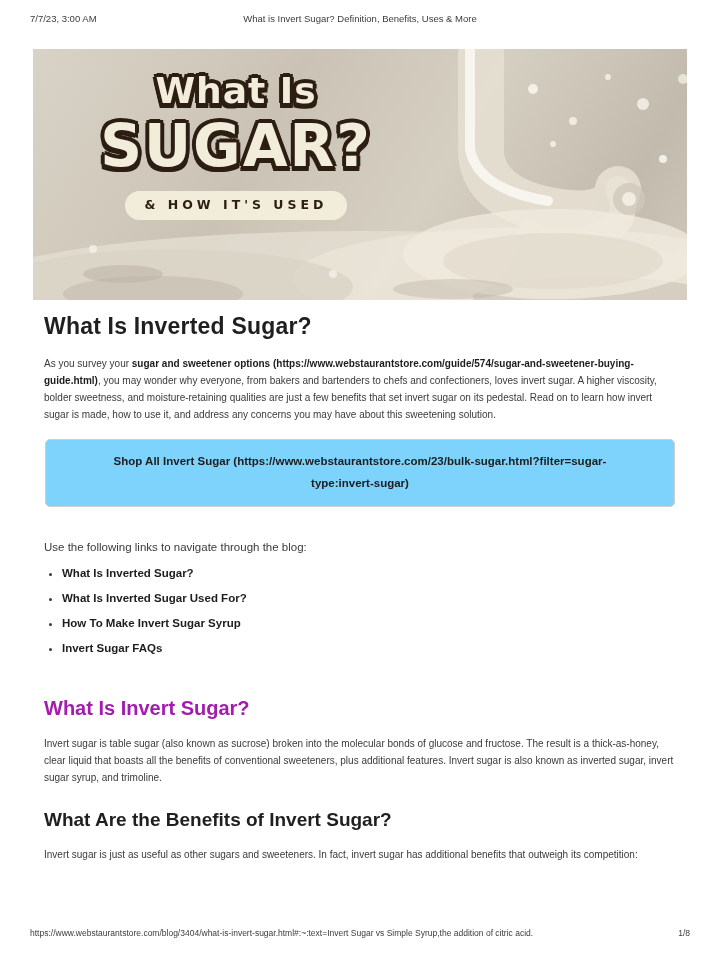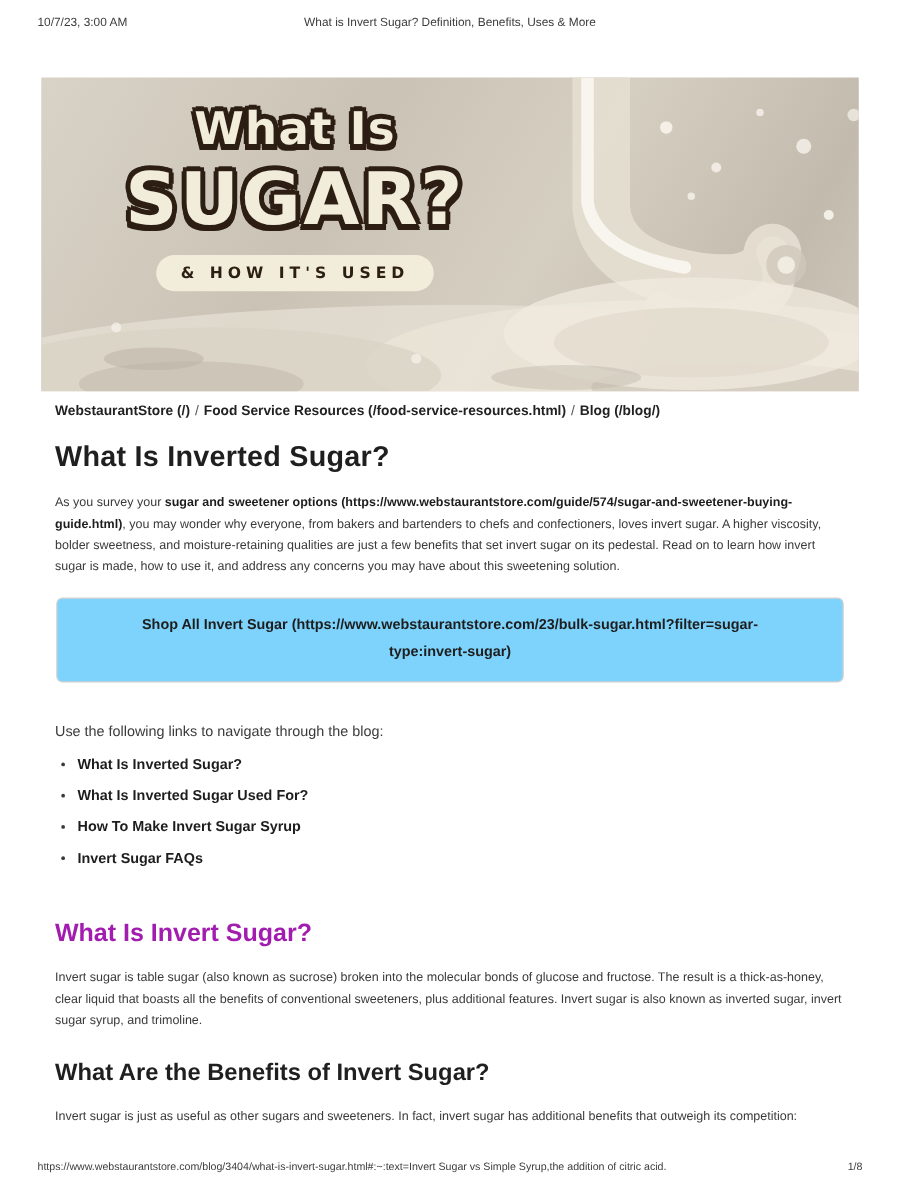--- a/index.html
+++ b/index.html
@@ -27,21 +27,21 @@
     bottom: 22px; left: 30px; right: 30px;
     font-size: 8.5px;
     color: #3c3c3c;
     display: flex;
     justify-content: space-between;
   }
 
   
   .hero {
     position: absolute;
-    top: 62px; left: 33px;
+    top: 49px; left: 33px;
     width: 654px; height: 251px;
     background: linear-gradient(120deg, #d9d3c7 0%, #cac3b5 35%, #d5cfc2 60%, #c2bbad 85%, #cfc9bb 100%);
     overflow: hidden;
   }
   .hero svg { position: absolute; inset: 0; }
   .hero-text {
     position: absolute;
     left: 28px; top: 24px;
     width: 350px;
     text-align: center;
@@ -148,21 +148,21 @@
     margin: 23px 44px 0;
     font-size: 19px;
     font-weight: bold;
     color: #1f1f1f;
   }
 </style>
 </head>
 <body>
 
 <div class="print-header">
-  <span class="date">10/7/23, 3:00 AM</span>
+  <span class="date">7/7/23, 3:00 AM</span>
   <div class="doc-title">What is Invert Sugar? Definition, Benefits, Uses &amp; More</div>
 </div>
 
 <div class="hero">
   <svg viewBox="0 0 654 251" width="654" height="251">
 
     <ellipse cx="330" cy="242" rx="400" ry="60" fill="#e4dfd2" opacity="0.8"></ellipse>
     <ellipse cx="500" cy="230" rx="240" ry="52" fill="#ece7da" opacity="0.7"></ellipse>
     <ellipse cx="140" cy="238" rx="180" ry="38" fill="#d9d3c6" opacity="0.8"></ellipse>
     <ellipse cx="120" cy="245" rx="90" ry="18" fill="#c3bcae" opacity="0.6"></ellipse>
@@ -193,23 +193,20 @@
   </svg>
   <div class="hero-text">
     <div class="hero-line l1">What Is</div>
     <div class="hero-line l3">SUGAR?</div>
     <div class="hero-badge">&amp; HOW IT'S USED</div>
   </div>
 </div>
 
 <div class="content">
 
-  <div class="breadcrumb">
-    <a href="#">WebstaurantStore (/)</a><span class="sep">/</span><a href="#">Food Service Resources (/food-service-resources.html)</a><span class="sep">/</span><a href="#">Blog (/blog/)</a>
-  </div>
 
   <h1 class="page-title">What Is Inverted Sugar?</h1>
 
   <p class="body-text"><span>As you survey your </span><a href="#" class="inline-link">sugar and sweetener options (https://www.webstaurantstore.com/guide/574/sugar-and-sweetener-buying-guide.html)</a><span>, you may wonder why everyone, from bakers and bartenders to chefs and confectioners, loves invert sugar. A higher viscosity, bolder sweetness, and moisture-retaining qualities are just a few benefits that set invert sugar on its pedestal. Read on to learn how invert sugar is made, how to use it, and address any concerns you may have about this sweetening solution.</span></p>
 
   <div class="shop-box">Shop All Invert Sugar (https://www.webstaurantstore.com/23/bulk-sugar.html?filter=sugar-type:invert-sugar)</div>
 
   <p class="nav-intro">Use the following links to navigate through the blog:</p>
   <ul class="nav-list">
     <li><a href="#">What Is Inverted Sugar?</a></li>

